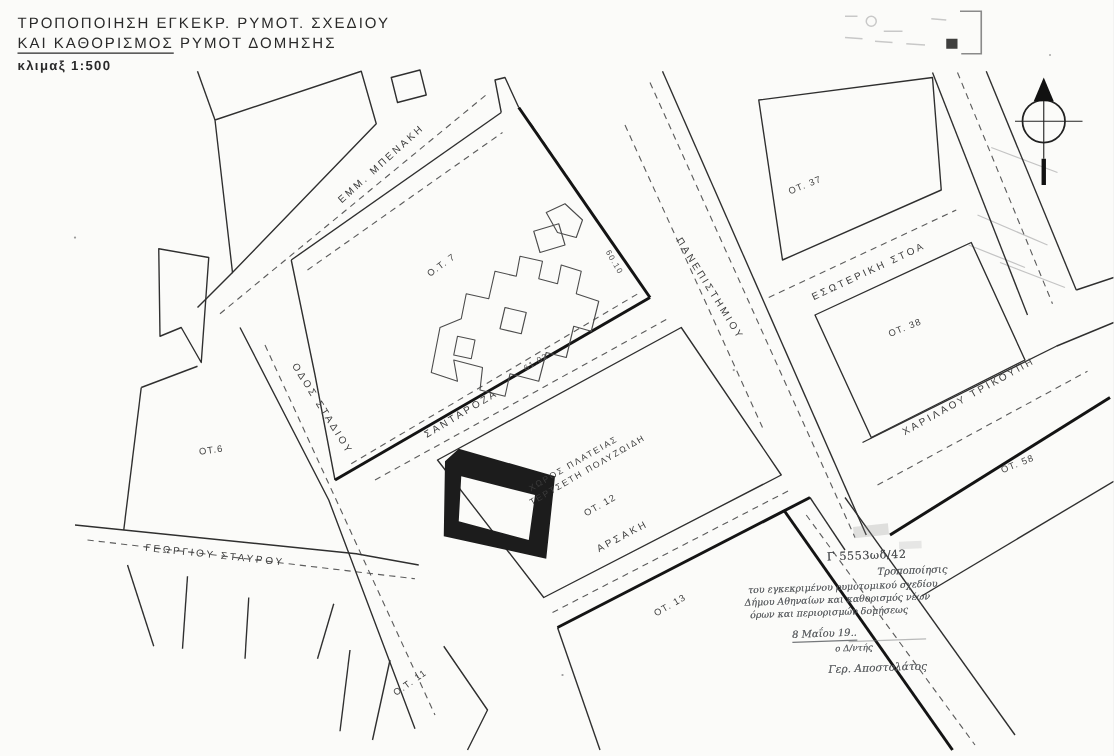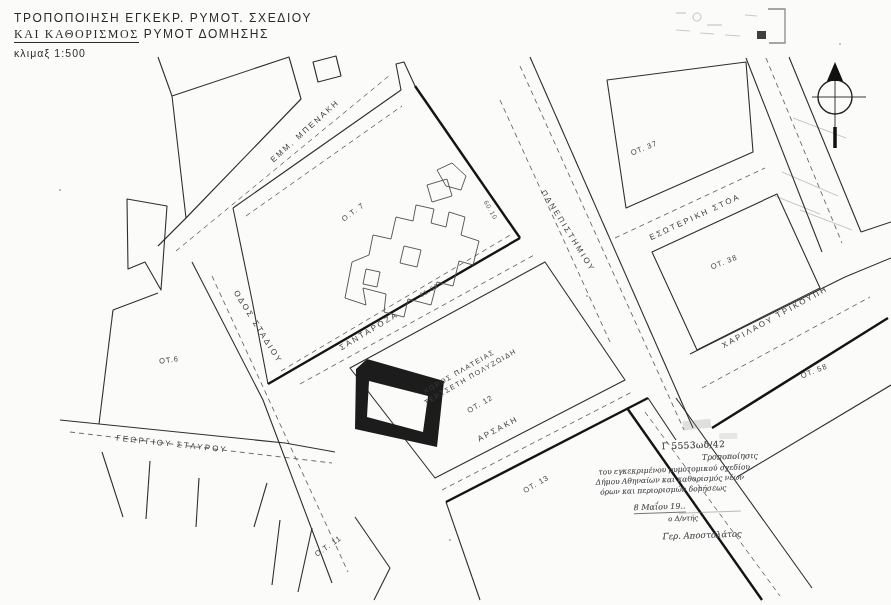--- a/index.html
+++ b/index.html
@@ -2,22 +2,22 @@
 <html><head>
 <meta charset="utf-8">
 <style>
   html,body{margin:0;padding:0;background:#e8e8e6;}
   .page{position:relative;width:891px;height:605px;background:#fbfbf9;overflow:hidden;
         font-family:"Liberation Sans",sans-serif;}
   svg{position:absolute;left:0;top:0;}
   
   .title{position:absolute;left:14px;top:10px;font-size:12px;letter-spacing:1.6px;
          color:#2a2a2a;line-height:16px;white-space:nowrap;}
-  .title .u{border-bottom:1.2px solid #2a2a2a;padding-bottom:1px;font-family:Liberation Serif, serif;}
-  .title .scale{font-size:10.5px;letter-spacing:1.1px;margin-top:3px;}
+  .title .u{border-bottom:1.2px solid #2a2a2a;padding-bottom:1px;}
+  .title .scale{font-size:10.5px;letter-spacing:1.1px;margin-top:3px;font-weight:bold;}
   
   .lbl{position:absolute;transform:translate(-50%,-50%) rotate(var(--r,0deg));
        font-size:8px;letter-spacing:2.2px;color:#3c3c3c;white-space:nowrap;}
   .blk{font-size:7.5px;letter-spacing:1px;color:#444;}
   .dim{font-size:6.5px;letter-spacing:1px;color:#555;}
   .sq{font-size:7px;letter-spacing:1.5px;line-height:9.5px;color:#3c3c3c;text-align:left;}
   .sq div:last-child{margin-left:-5px;}
   
   .annotation{position:absolute;left:583px;top:414px;width:235px;height:145px;
               transform:rotate(-2deg);}

